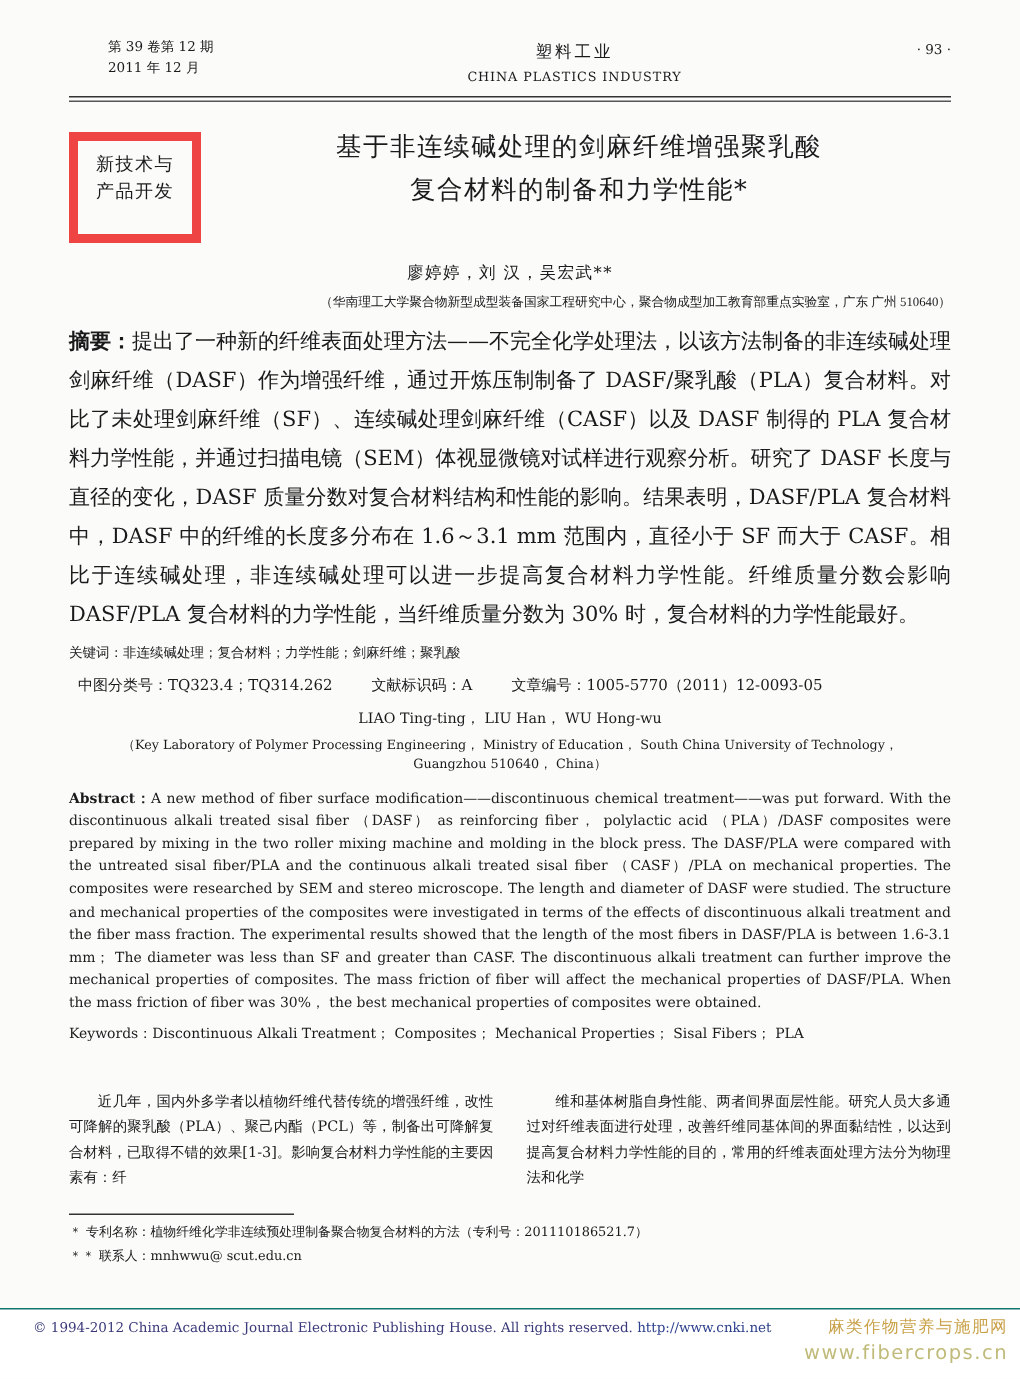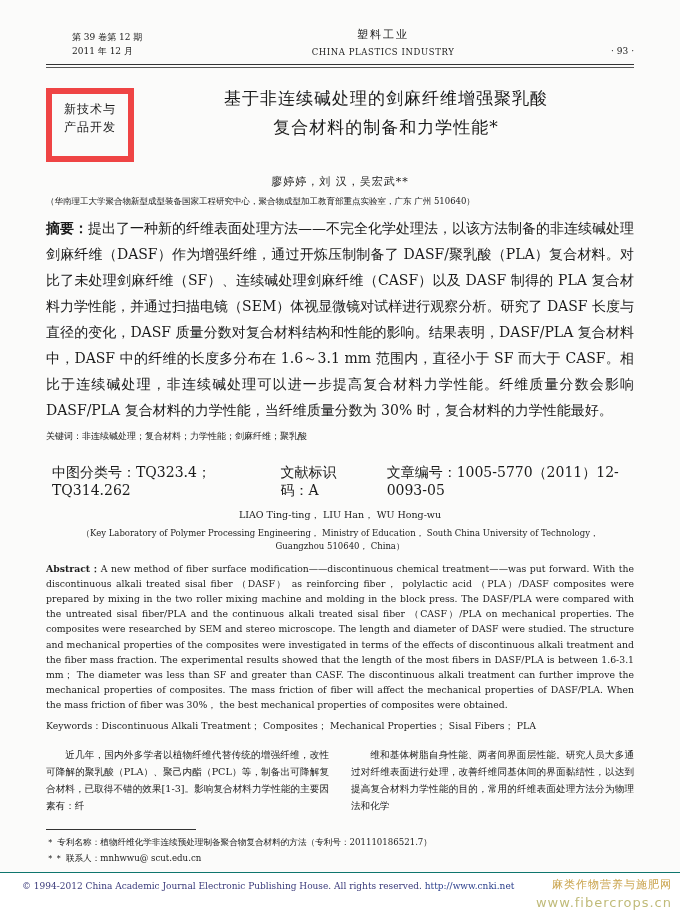--- a/index.html
+++ b/index.html
@@ -12,21 +12,21 @@
     overflow:hidden;
   }
   .page{
     position:relative;
     width:680px;height:919px;
     box-sizing:border-box;
     padding:26px 46px 0 46px;
   }
   
   .masthead{
-    display:flex;align-items:flex-end;justify-content:space-between;
+    display:flex;align-items:flex-start;justify-content:space-between;
     font-size:9px;line-height:1.55;
   }
   .mast-left{width:150px;text-align:left;padding-left:26px;}
   .mast-center{flex:1;text-align:center;}
   .mast-center .cn{font-size:11px;letter-spacing:2px;}
   .mast-center .en{font-size:8.5px;letter-spacing:.6px;margin-top:3px;}
   .mast-right{width:90px;text-align:right;font-size:9px;padding-top:2px;}
   .rule-top{
     border-bottom:1px solid #333;margin:5px 0 0 0;
   }
@@ -47,49 +47,49 @@
   }
   .title-wrap{flex:1;text-align:center;padding-left:4px;}
   .title-cn{
     font-size:17px;line-height:1.7;letter-spacing:1px;
     font-family:"DejaVu Serif","Liberation Serif",serif;
   }
   .authors-cn{
     text-align:center;font-size:11px;margin-top:12px;letter-spacing:1px;
   }
   .affil-cn{
-    text-align:left;font-size:8.5px;margin-top:6px;line-height:1.5;
+    text-align:right;font-size:8.5px;margin-top:6px;line-height:1.5;font-family:Liberation Serif, serif;
   }
   
   .abs-cn{
     font-size:14px;line-height:1.85;margin-top:9px;text-align:justify;
     text-justify:inter-ideograph;
   }
   .abs-cn .lbl{font-weight:bold;}
   .kw-cn{font-size:9px;line-height:1.8;margin-top:4px;}
   .cls-row{
-    font-size:14px;margin-top:20px;display:flex;gap:26px;
+    font-size:10px;margin-top:6px;display:flex;gap:26px;
     padding-left:6px;
   }
   
   .title-en{
     text-align:center;font-size:12.5px;line-height:1.6;margin-top:14px;
     font-family:"DejaVu Serif","Liberation Serif",serif;
   }
   .authors-en{text-align:center;font-size:9.5px;margin-top:9px;}
   .affil-en{text-align:center;font-size:8.5px;margin-top:5px;line-height:1.5;}
   .abs-en{
     font-size:9.3px;line-height:1.62;margin-top:9px;text-align:justify;
     text-indent:0;
   }
   .abs-en .lbl{font-weight:bold;}
   .kw-en{font-size:9.3px;line-height:1.6;margin-top:7px;text-align:justify;}
   
   .body2col{
-    display:flex;gap:22px;margin-top:12px;font-size:9.6px;line-height:1.8;
+    display:flex;gap:22px;margin-top:28px;font-size:9.6px;line-height:1.8;
   }
   .col{flex:1;text-align:justify;text-justify:inter-ideograph;}
   .col p{margin:0;text-indent:2em;}
   
   .fn-rule{
     width:150px;border-top:.6px solid #333;margin:14px 0 5px 0;
   }
   .footnotes{font-size:8.6px;line-height:1.85;}
   .footnotes .star{letter-spacing:0;}
   

